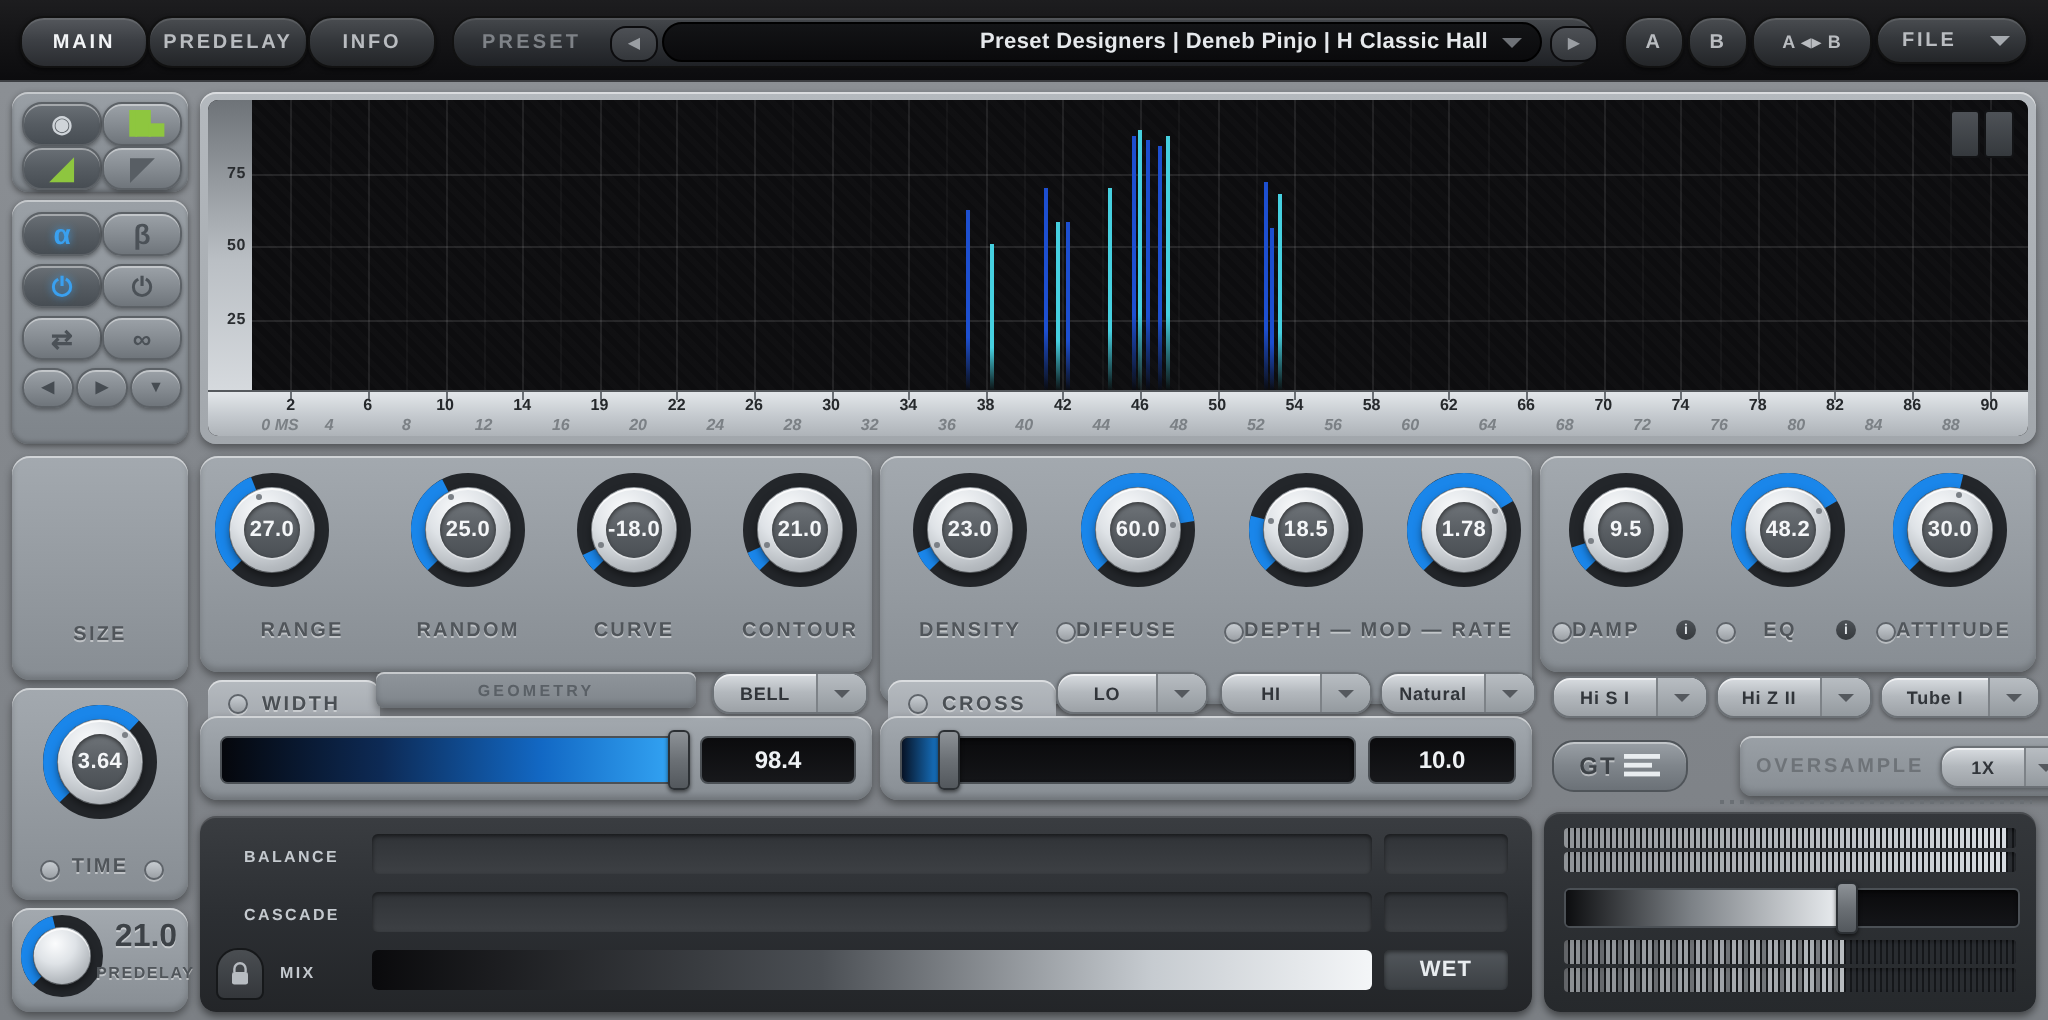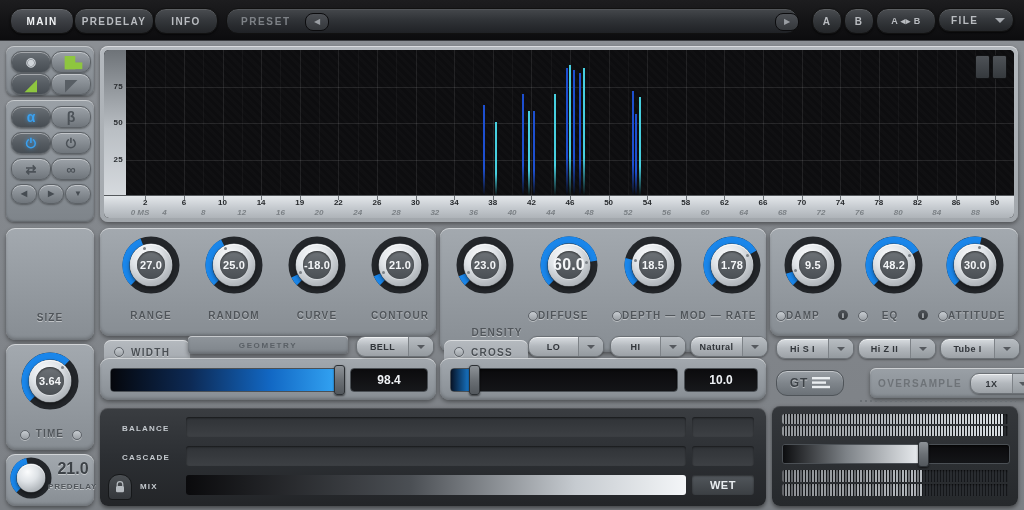--- a/index.html
+++ b/index.html
@@ -185,20 +185,24 @@
 
   <div class="topbar">
     <div class="tbtn on" id="tab-main">MAIN</div>
     <div class="tbtn" id="tab-browser">PREDELAY</div>
     <div class="tbtn" id="tab-info">INFO</div>
 
     <div class="presetgrp">
       <div class="preset-label">PRESET</div>
       <div class="arrowbtn" id="preset-prev">
         <i>◀</i>
+      </div>
+      <div class="preset-field">
+        <span>Preset Designers | Deneb Pinjo | H Classic Hall</span>
+        <div class="preset-caret"></div>
       </div>
       <div class="arrowbtn" id="preset-next">
         <i>▶</i>
       </div>
     </div>
 
     <div class="tbtn" id="ab-a">A</div>
     <div class="tbtn" id="ab-b">B</div>
     <div class="tbtn" id="ab-copy">A ◂▸ B</div>
     <div class="tbtn" id="file-btn">
@@ -425,21 +429,21 @@
           <path d="M 8.62563132923542 33.37436867076458 A 17.5 17.5 0 0 1 16.91470613252166 3.983526393040659" fill="none" stroke="#1a86ea" stroke-width="6"></path>
         </svg>
         <div class="knobcap" style="left: 7px; top: 7px; width: 28px; height: 28px;"></div>
       </div>
     <div style="position:absolute;left:46px;top:6px;width:42px;text-align:center;color:#3d4247;
                 font-size:16px;font-weight:bold;text-shadow:0 1px 0 rgba(255,255,255,.45);">21.0</div>
     <div class="klab" style="left:42px;top:28px;width:48px;font-size:8px;letter-spacing:.8px;">PREDELAY</div>
   </div>
 
   <div class="sect" style="left:100px;top:228px;width:336px;height:108px;">
-    <div class="knob" id="knob-range" style="left:22px;top:8px;">
+    <div class="knob" id="knob-range" style="left:7px;top:8px;">
         <svg width="58" height="58" class="knobsvg">
           <circle cx="29" cy="29" r="25" fill="none" stroke="#23262a" stroke-width="7"></circle>
           <path d="M 11.32 46.68 A 25 25 0 0 1 19.80 5.76" fill="none" stroke="#1a86ea" stroke-width="7" stroke-linecap="butt"></path>
         </svg>
         <div class="knobcap" style="left: 8px; top: 8px; width: 42px; height: 42px;"></div>
         <div class="knobface" style="left: 15px; top: 15px; width: 28px; height: 28px;">
           <span class="knobval" style="font-size: 11px;">27.0</span>
         </div>
         <div style="position: absolute; width: 3px; height: 3px; border-radius: 50%; background: rgb(123, 128, 134); left: 20.8738px; top: 10.764px;"></div>
       </div>
@@ -519,21 +523,21 @@
         </div>
         <div style="position: absolute; width: 3px; height: 3px; border-radius: 50%; background: rgb(123, 128, 134); left: 10.9804px; top: 34.6487px;"></div>
       </div>
     <div class="knob" id="knob-diffuse" style="left:100px;top:8px;">
         <svg width="58" height="58" class="knobsvg">
           <circle cx="29" cy="29" r="25" fill="none" stroke="#23262a" stroke-width="7"></circle>
           <path d="M 11.32 46.68 A 25 25 0 1 1 53.69 25.09" fill="none" stroke="#1a86ea" stroke-width="7" stroke-linecap="butt"></path>
         </svg>
         <div class="knobcap" style="left: 8px; top: 8px; width: 42px; height: 42px;"></div>
         <div class="knobface" style="left: 15px; top: 15px; width: 28px; height: 28px;">
-          <span class="knobval" style="font-size: 16px;">60.0</span>
+          <span class="knobval" style="font-size: 11px;">60.0</span>
         </div>
         <div style="position: absolute; width: 3px; height: 3px; border-radius: 50%; background: rgb(123, 128, 134); left: 45.2784px; top: 24.6842px;"></div>
       </div>
     <div class="knob" id="knob-depth" style="left:184px;top:8px;">
         <svg width="58" height="58" class="knobsvg">
           <circle cx="29" cy="29" r="25" fill="none" stroke="#23262a" stroke-width="7"></circle>
           <path d="M 11.32 46.68 A 25 25 0 0 1 4.79 22.78" fill="none" stroke="#1a86ea" stroke-width="7" stroke-linecap="butt"></path>
         </svg>
         <div class="knobcap" style="left: 8px; top: 8px; width: 42px; height: 42px;"></div>
         <div class="knobface" style="left: 15px; top: 15px; width: 28px; height: 28px;">
@@ -545,21 +549,21 @@
         <svg width="58" height="58" class="knobsvg">
           <circle cx="29" cy="29" r="25" fill="none" stroke="#23262a" stroke-width="7"></circle>
           <path d="M 11.32 46.68 A 25 25 0 1 1 50.52 16.27" fill="none" stroke="#1a86ea" stroke-width="7" stroke-linecap="butt"></path>
         </svg>
         <div class="knobcap" style="left: 8px; top: 8px; width: 42px; height: 42px;"></div>
         <div class="knobface" style="left: 15px; top: 15px; width: 28px; height: 28px;">
           <span class="knobval" style="font-size: 11px;">1.78</span>
         </div>
         <div style="position: absolute; width: 3px; height: 3px; border-radius: 50%; background: rgb(123, 128, 134); left: 42.9934px; top: 18.3373px;"></div>
       </div>
-    <div class="klab" style="left:0px;top:99px;width:90px;padding-left:12px;">DENSITY</div>
+    <div class="klab" style="left:0px;top:82px;width:90px;">DENSITY</div>
     <div class="radio" style="left:88px;top:83px;"></div>
     <div class="klab" style="left:98px;top:82px;width:70px;text-align:left;">DIFFUSE</div>
     <div class="radio" style="left:172px;top:83px;"></div>
     <div class="klab" style="left:182px;top:82px;width:140px;text-align:left;">DEPTH — MOD — RATE</div>
   </div>
 
   <div class="tabhdr" style="left:444px;top:340px;width:74px;padding-left:10px;">
     <div class="radio" style="position:static;margin-right:7px;"></div>
     <span>CROSS</span>
   </div>

